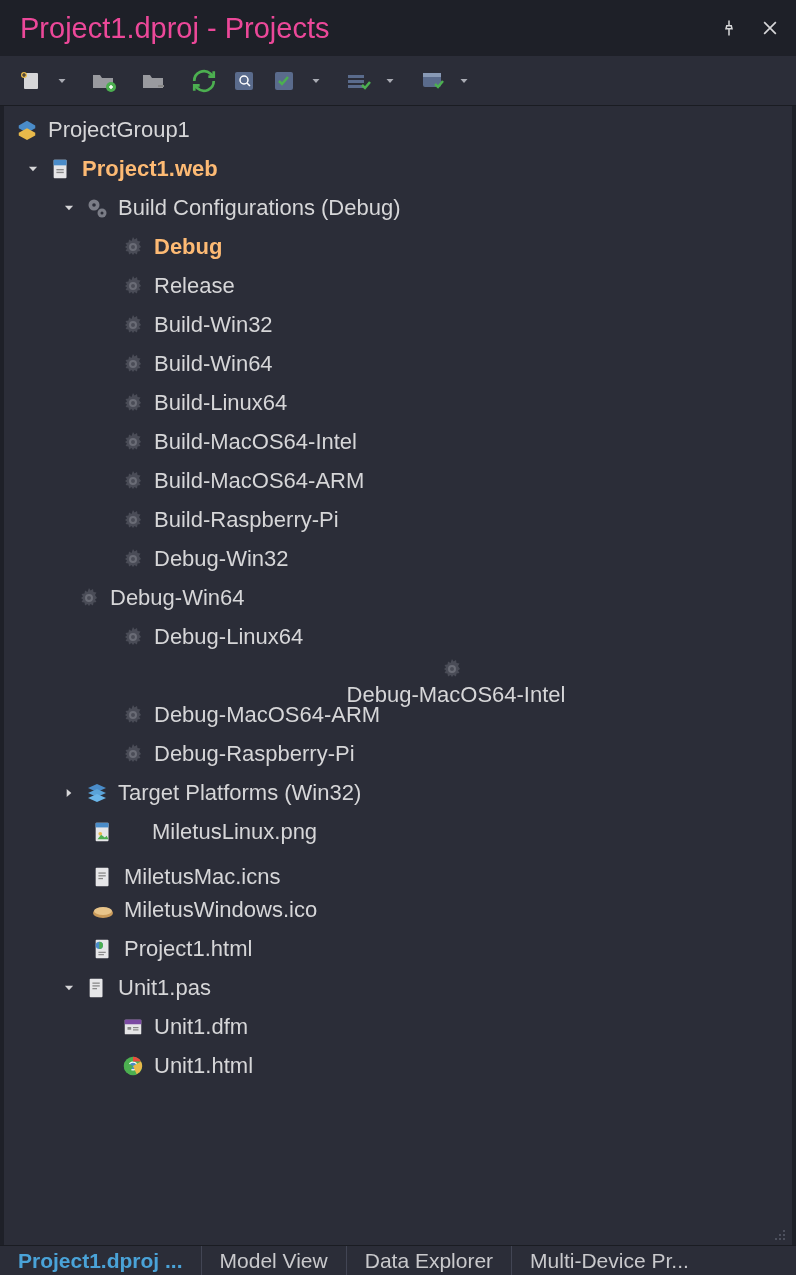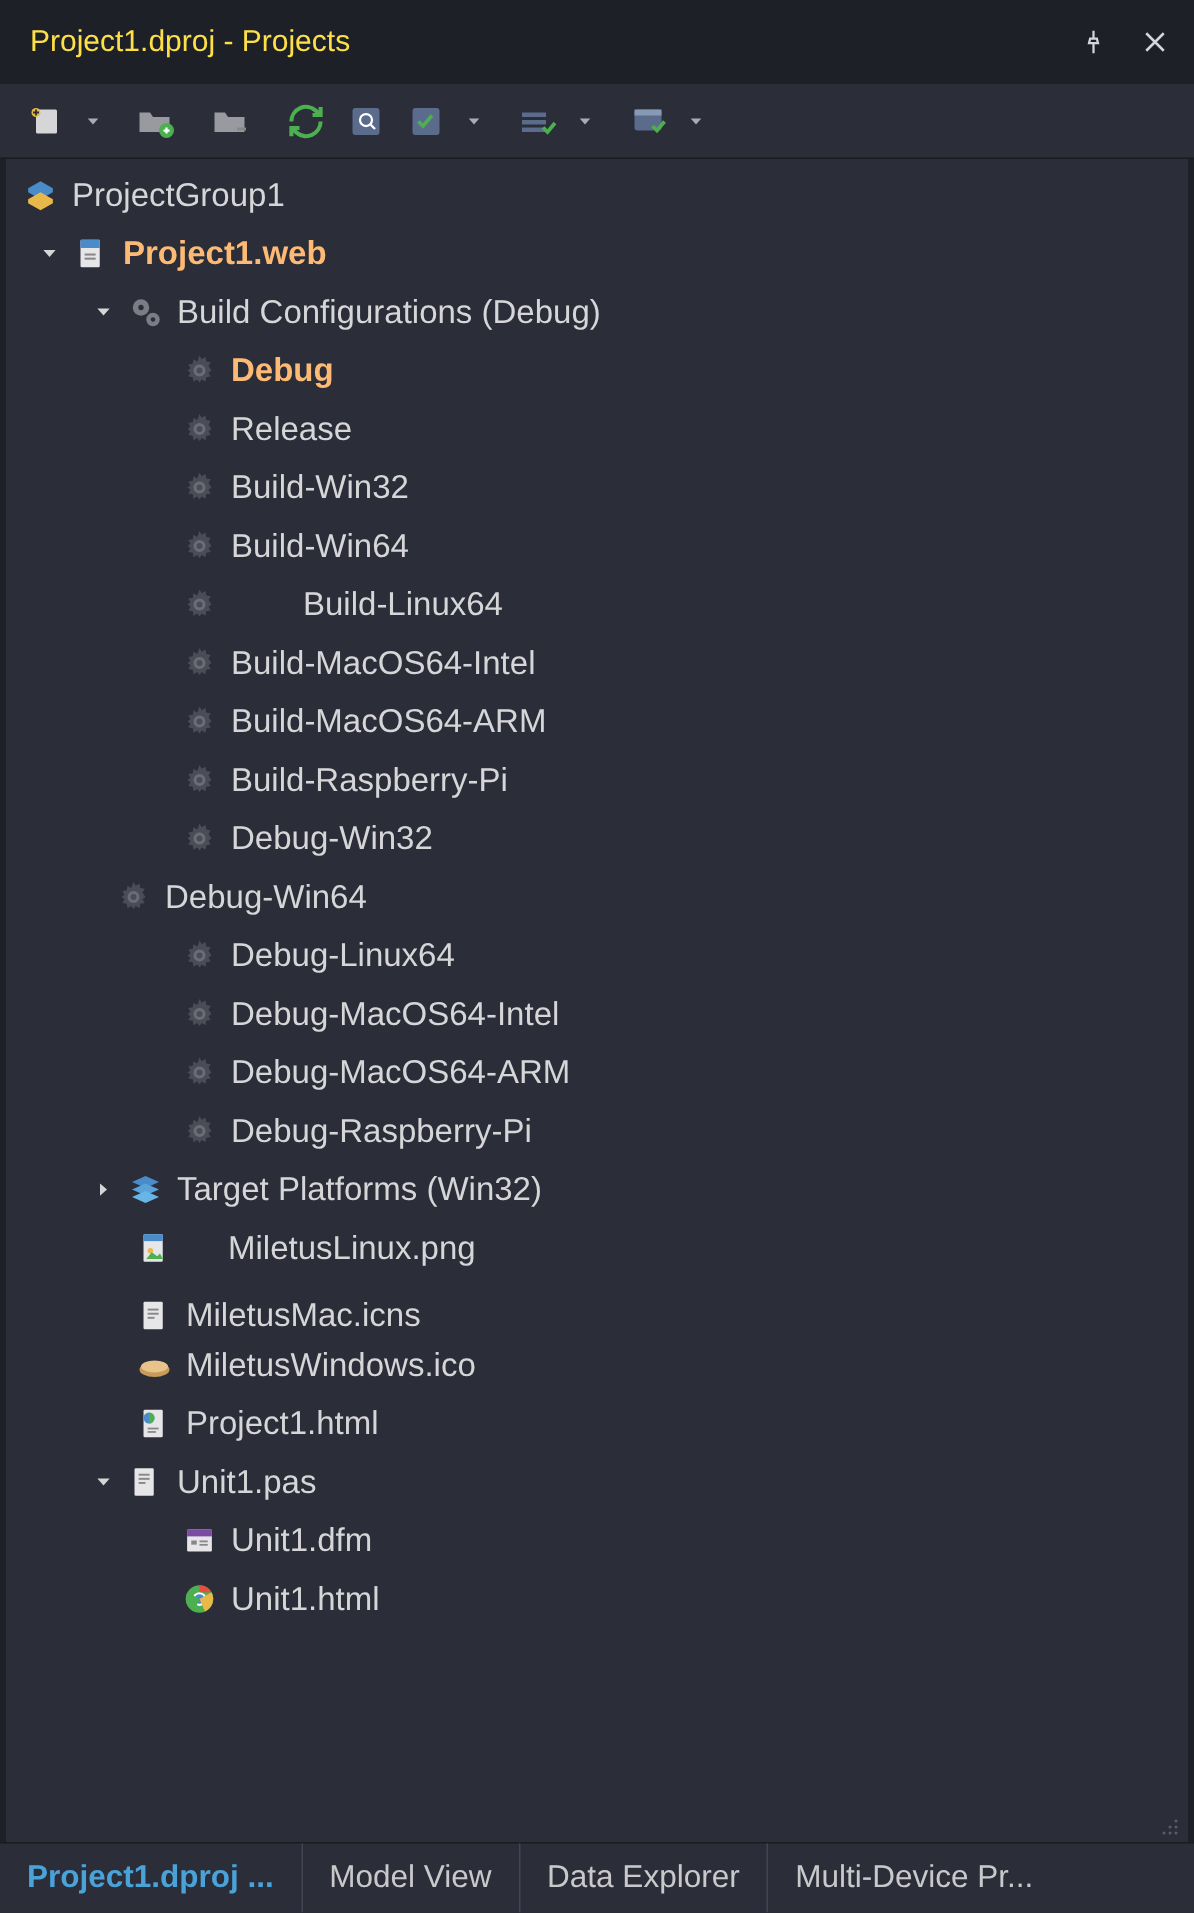--- a/index.html
+++ b/index.html
@@ -14,21 +14,21 @@
   flex-direction: column;
 }
 .titlebar {
   height: 56px;
   background: #1e2028;
   display: flex;
   align-items: center;
   padding: 0 16px 0 20px;
   justify-content: space-between;
 }
-.title-text { font-size: 20px; color: #fde047; }
+.title-text { font-size: 29px; color: #ec4899; }
 .title-controls { display: flex; gap: 22px; align-items: center; }
 .pin-icon, .close-icon { cursor: pointer; color: #d6d6d8; }
 .toolbar {
   height: 50px;
   background: #2b2d38;
   border-bottom: 1px solid #1a1c22;
   display: flex;
   align-items: center;
   padding: 0 12px;
   gap: 4px;
@@ -86,21 +86,21 @@
 }
 .node-label { font-size: 22px; color: #d6d6d8; }
 .node-label.bold { font-weight: 700; color: #fdba74; }
 .resize-grip {
   position: absolute;
   right: 6px;
   bottom: 4px;
   color: #5a5d6a;
 }
 .footer-tabs {
-  height: 47px;
+  height: 30px;
   background: #2b2d38;
   border-top: 1px solid #1a1c22;
   display: flex;
   align-items: center;
 }
 .footer-tab {
   padding: 0 18px;
   height: 100%;
   display: flex;
   align-items: center;
@@ -291,21 +291,21 @@
       </div>
       <div class="tree-item" style="padding-left: 116px;">
         <span class="node-icon">
           <svg width="24" height="24" viewBox="0 0 24 24" fill="#6a6c76">
             <path d="M12 8a4 4 0 1 0 0 8 4 4 0 0 0 0-8zm0 6a2 2 0 1 1 0-4 2 2 0 0 1 0 4z"></path>
             <path d="M12 2l1.5 2.5L16 3l.5 3 3 .5-1.5 2.5L20 12l-2 1.5 1.5 2.5-3 .5-.5 3L13.5 18 12 20l-1.5-2L8 19.5l-.5-3-3-.5L6 13.5 4 12l2-1.5L4.5 8l3-.5L8 4.5 10.5 6z" opacity="0.5"></path>
           </svg>
         </span>
         <span class="node-label">Build-Win64</span>
       </div>
-      <div class="tree-item" style="padding-left: 116px; gap: 48px;">
+      <div class="tree-item" style="padding-left: 116px;">
         <span class="node-icon">
           <svg width="24" height="24" viewBox="0 0 24 24" fill="#6a6c76">
             <path d="M12 8a4 4 0 1 0 0 8 4 4 0 0 0 0-8zm0 6a2 2 0 1 1 0-4 2 2 0 0 1 0 4z"></path>
             <path d="M12 2l1.5 2.5L16 3l.5 3 3 .5-1.5 2.5L20 12l-2 1.5 1.5 2.5-3 .5-.5 3L13.5 18 12 20l-1.5-2L8 19.5l-.5-3-3-.5L6 13.5 4 12l2-1.5L4.5 8l3-.5L8 4.5 10.5 6z" opacity="0.5"></path>
           </svg>
         </span>
         <span class="node-label">Build-Linux64</span>
       </div>
       <div class="tree-item" style="padding-left: 116px;">
         <span class="node-icon">
@@ -354,21 +354,21 @@
       </div>
       <div class="tree-item" style="padding-left: 116px;">
         <span class="node-icon">
           <svg width="24" height="24" viewBox="0 0 24 24" fill="#6a6c76">
             <path d="M12 8a4 4 0 1 0 0 8 4 4 0 0 0 0-8zm0 6a2 2 0 1 1 0-4 2 2 0 0 1 0 4z"></path>
             <path d="M12 2l1.5 2.5L16 3l.5 3 3 .5-1.5 2.5L20 12l-2 1.5 1.5 2.5-3 .5-.5 3L13.5 18 12 20l-1.5-2L8 19.5l-.5-3-3-.5L6 13.5 4 12l2-1.5L4.5 8l3-.5L8 4.5 10.5 6z" opacity="0.5"></path>
           </svg>
         </span>
         <span class="node-label">Debug-Linux64</span>
       </div>
-      <div class="tree-item" style="padding-left: 116px;">
+      <div class="tree-item" style="padding-left: 116px; flex-direction: column;">
         <span class="node-icon">
           <svg width="24" height="24" viewBox="0 0 24 24" fill="#6a6c76">
             <path d="M12 8a4 4 0 1 0 0 8 4 4 0 0 0 0-8zm0 6a2 2 0 1 1 0-4 2 2 0 0 1 0 4z"></path>
             <path d="M12 2l1.5 2.5L16 3l.5 3 3 .5-1.5 2.5L20 12l-2 1.5 1.5 2.5-3 .5-.5 3L13.5 18 12 20l-1.5-2L8 19.5l-.5-3-3-.5L6 13.5 4 12l2-1.5L4.5 8l3-.5L8 4.5 10.5 6z" opacity="0.5"></path>
           </svg>
         </span>
         <span class="node-label">Debug-MacOS64-Intel</span>
       </div>
       <div class="tree-item" style="padding-left: 116px;">
         <span class="node-icon">

